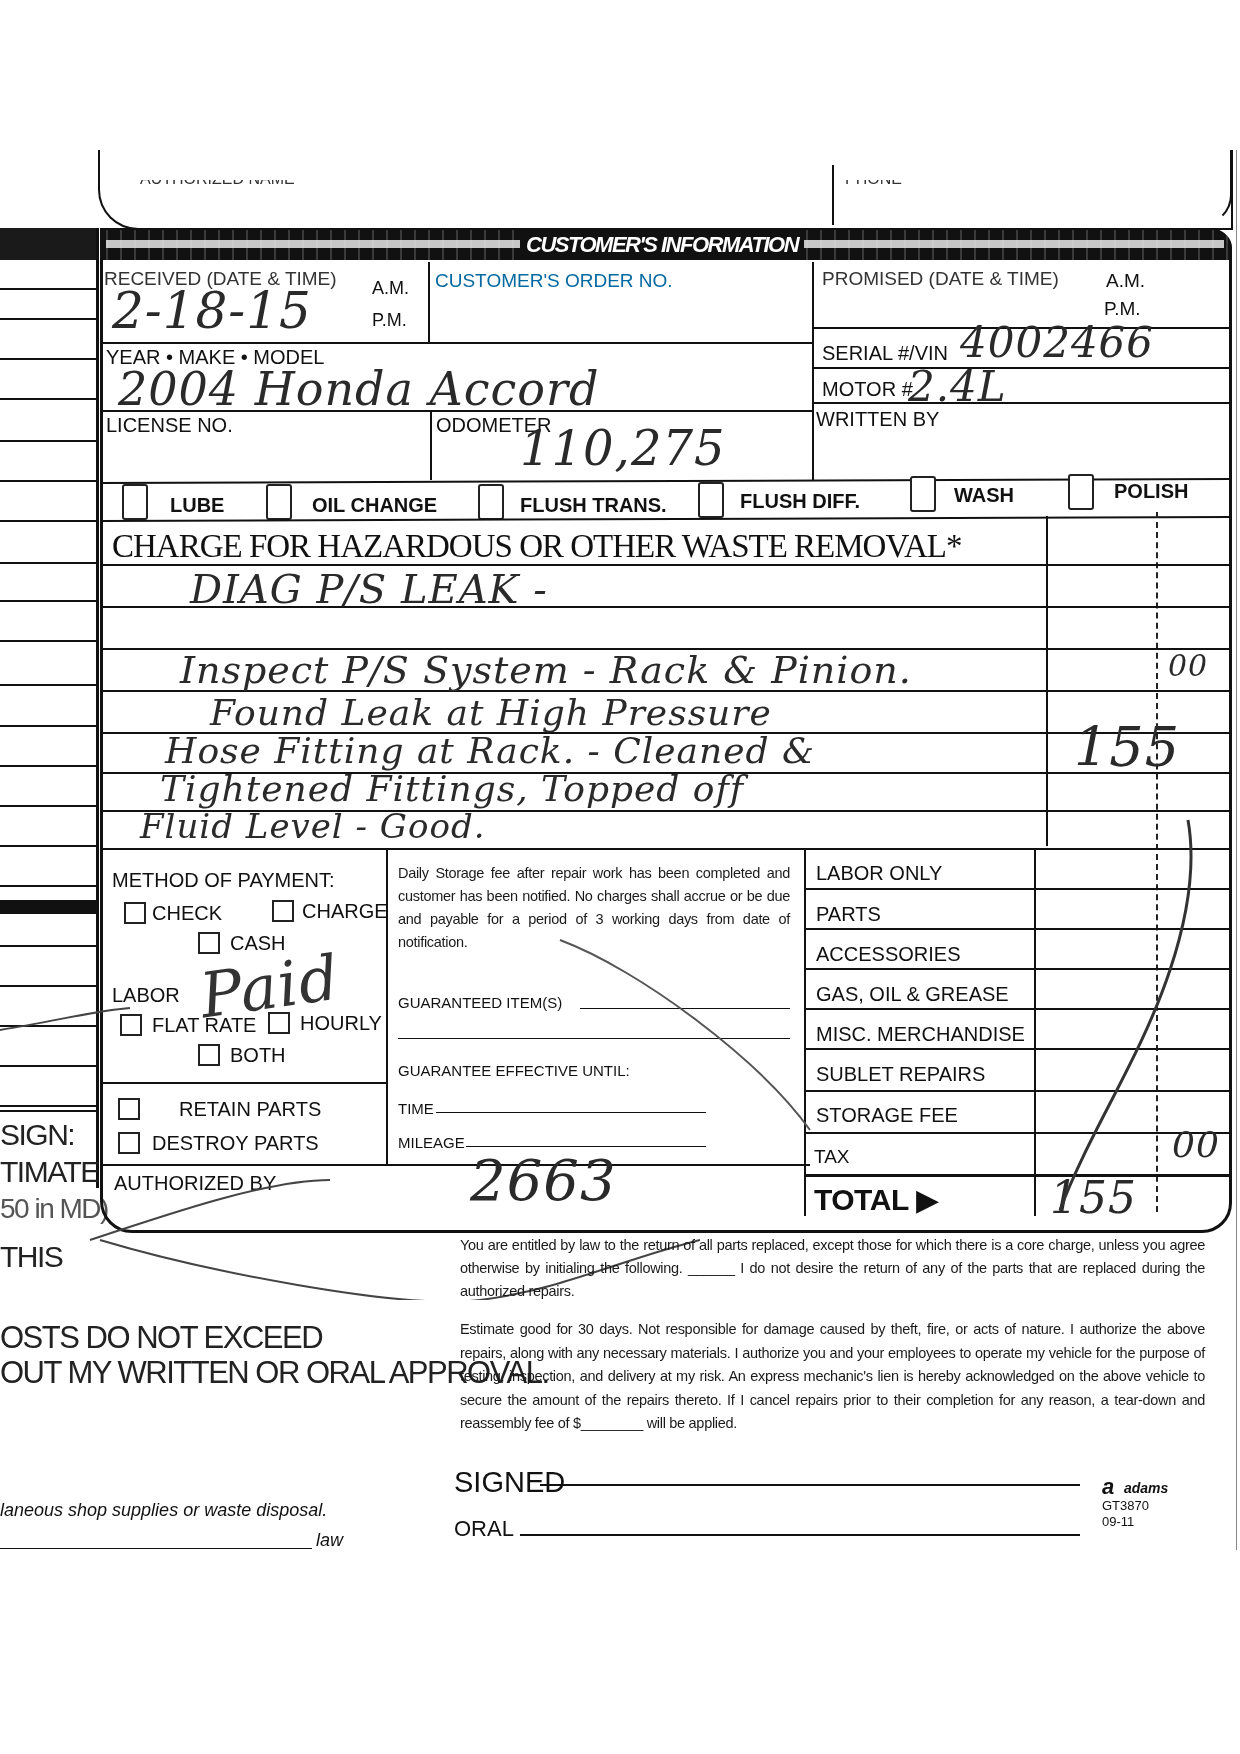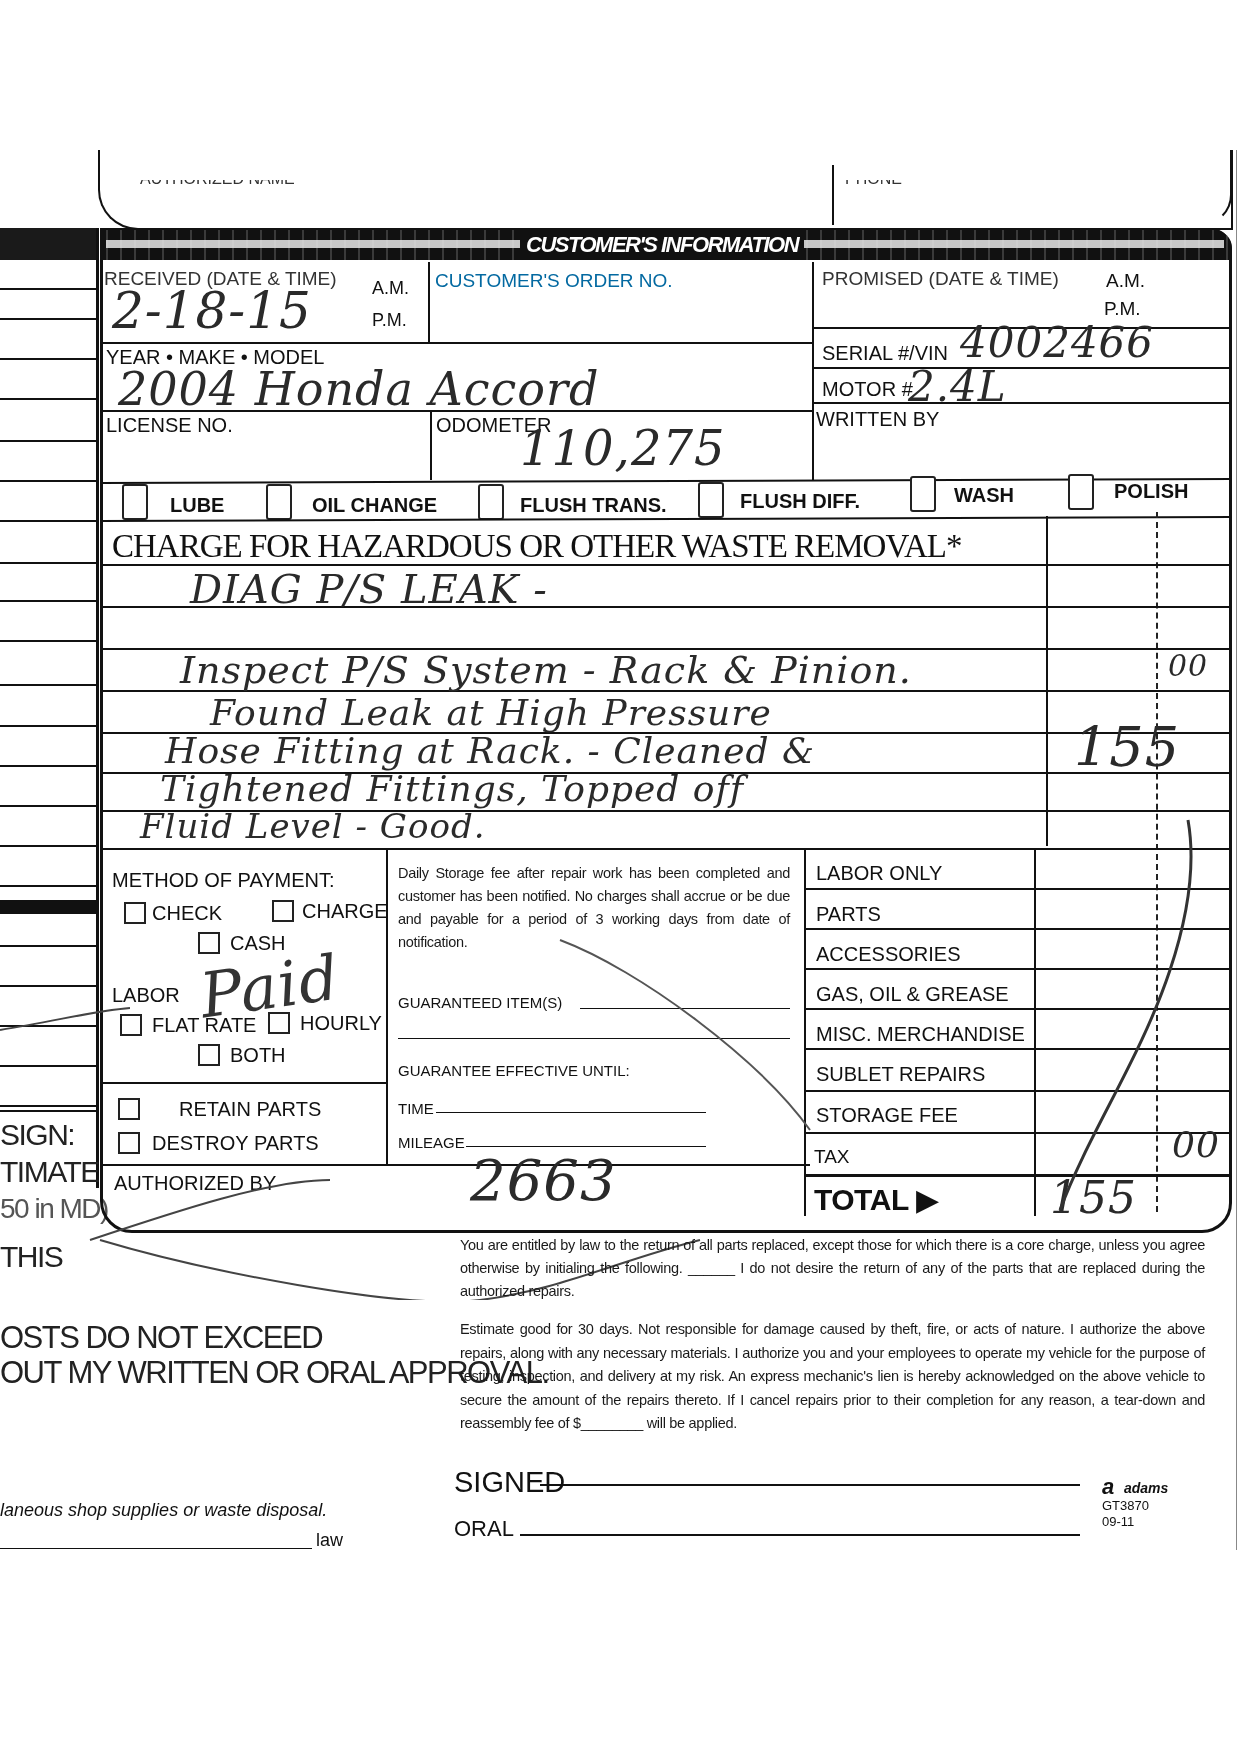--- a/index.html
+++ b/index.html
@@ -69,21 +69,21 @@
 <div class="line-h" style="left:0; top:1110px; width:96px;"></div>
 
 <div class="lbl big-caps" style="left:0; top:1118px; font-size:30px;">SIGN:</div>
 <div class="lbl big-caps" style="left:0; top:1155px; font-size:30px;">TIMATE</div>
 <div class="lbl big-caps" style="left:0; top:1193px; font-size:28px; color:#555;">50 in MD)</div>
 <div class="lbl big-caps" style="left:0; top:1240px; font-size:30px;">THIS</div>
 <div class="lbl big-caps" style="left:0; top:1320px; font-size:31px;">OSTS DO NOT EXCEED</div>
 <div class="lbl big-caps" style="left:0; top:1355px; font-size:31px;">OUT MY WRITTEN OR ORAL APPROVAL.</div>
 <div class="lbl" style="left:0; top:1500px; font-size:18px; font-style:italic;">laneous shop supplies or waste disposal.</div>
 <div class="line-h" style="left:0; top:1548px; width:312px; height:1px;"></div>
-<div class="lbl" style="left:316px; top:1530px; font-size:18px; ">law</div>
+<div class="lbl" style="left:316px; top:1530px; font-size:18px; font-style:italic;">law</div>
 
 <div class="abs" id="cust-frame"></div>
 <div class="abs" id="cust-header"></div>
 <div class="abs" id="cust-header-stripe"></div>
 <div class="abs" id="cust-header-title">CUSTOMER'S INFORMATION</div>
 
 <div class="lbl" style="left:104px; top:268px; font-size:19px; color:#333;">RECEIVED (DATE &amp; TIME)</div>
 <div class="lbl" style="left:372px; top:278px; font-size:18px;">A.M.</div>
 <div class="lbl" style="left:372px; top:310px; font-size:18px;">P.M.</div>
 <div class="lbl hand" style="left:112px; top:282px; font-size:50px;">2-18-15</div>

